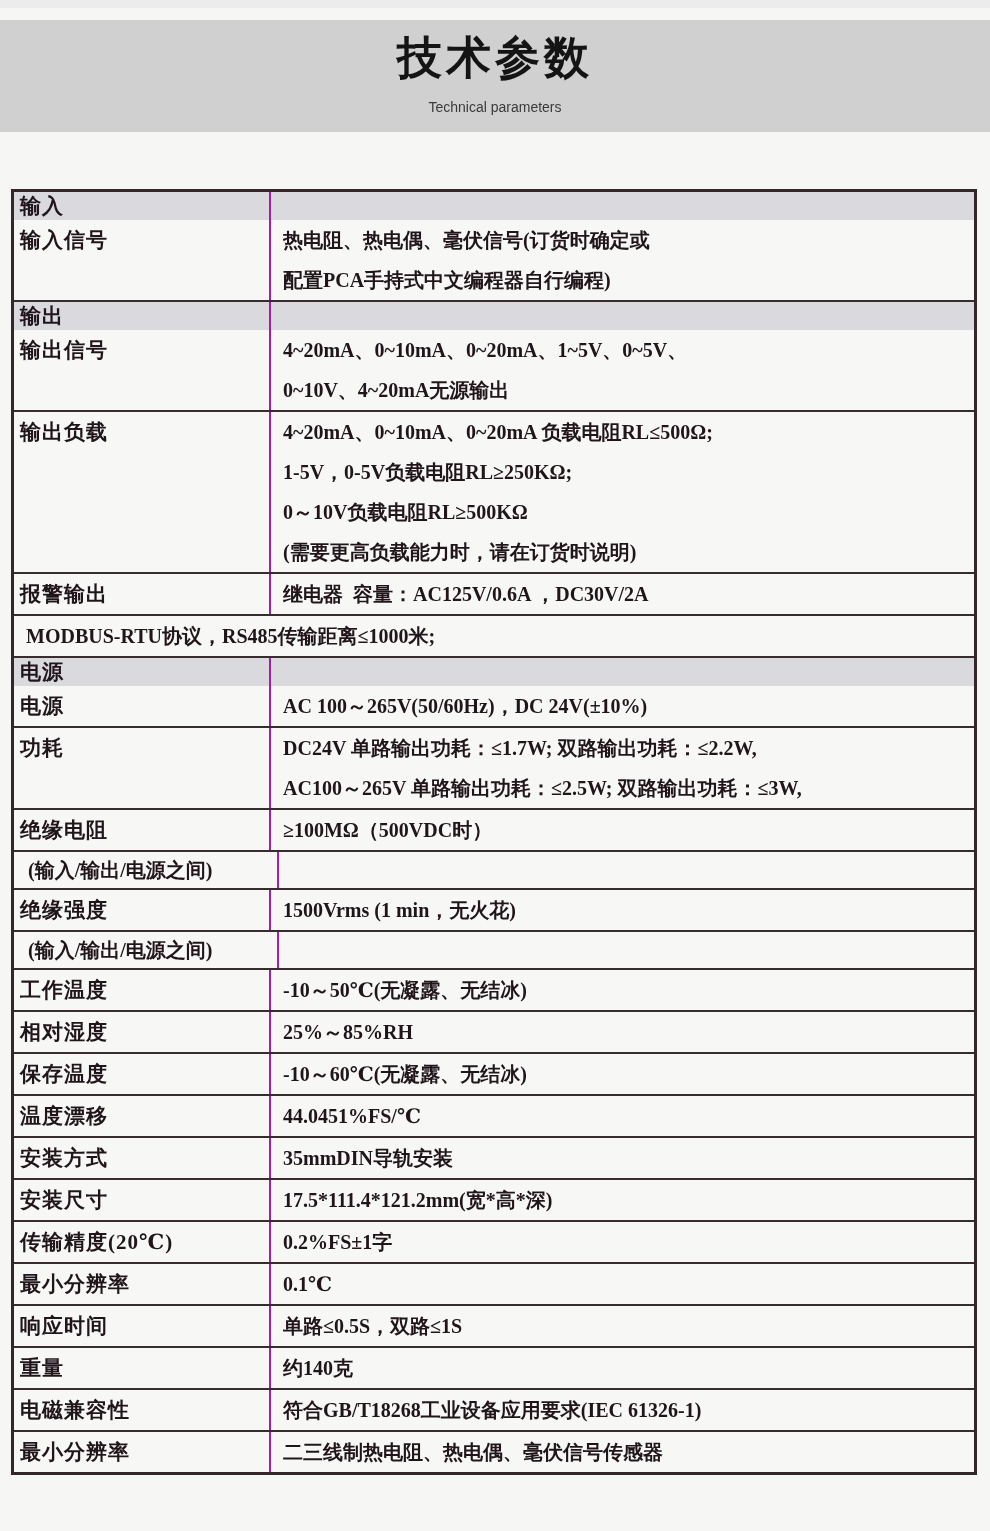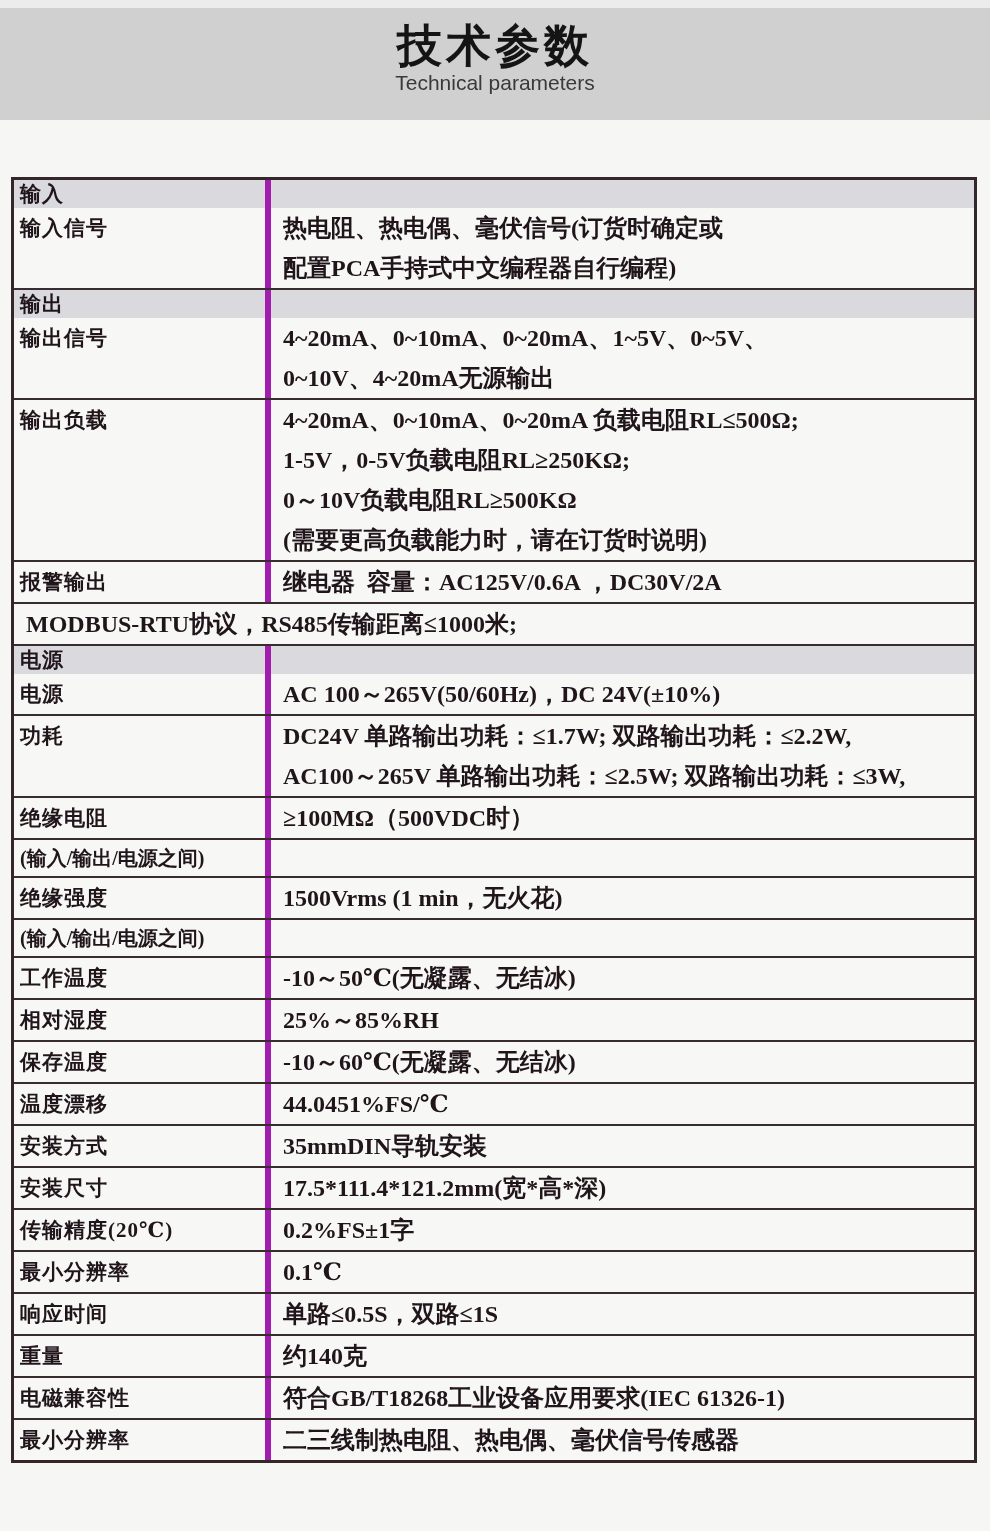--- a/index.html
+++ b/index.html
@@ -7,57 +7,57 @@
     width:990px;height:1531px;
     background:#f6f6f5;
     font-family:"Liberation Serif","DejaVu Serif",serif;
     overflow:hidden;
   }
   .top-strip{height:8px;background:#ececec;}
   .banner{
     height:112px;background:#d0d0d0;text-align:center;
   }
   .banner .title{
-    margin:0;padding-top:13px;
+    margin:12px;padding-top:13px;
     font-family:"Liberation Sans","DejaVu Sans",sans-serif;
     font-size:45px;line-height:50px;font-weight:800;
     letter-spacing:4px;color:#141414;
   }
   .banner .subtitle{
     font-family:"Liberation Sans","DejaVu Sans",sans-serif;
-    font-size:21px;line-height:24px;color:#3a3a3a;
+    font-size:14px;line-height:24px;color:#3a3a3a;
   }
   .spec-table{
     margin:57px 13px 0 11px;
     border:3px solid #33272b;
     background:#f7f7f6;
     color:#20151a;
     font-weight:700;
   }
   .trow{display:flex;border-bottom:2px solid #382c2f;}
   .trow:last-child{border-bottom:none;}
   .trow.section{border-bottom:none;background:#d9d9de;}
   .cell{box-sizing:border-box;}
   .cell-label{
     flex:0 0 257px;width:257px;
-    border-right:6px solid #a21caf;
+    border-right:2px solid #a21caf;
     padding:0 2px 0 6px;
     font-size:21px;line-height:40px;
     letter-spacing:1px;
     white-space:nowrap;overflow:hidden;
   }
   .cell-value{
     flex:1;min-width:0;
     padding:0 2px 0 12px;
-    font-size:24px;line-height:40px;
+    font-size:20px;line-height:40px;
     overflow:hidden;
   }
   .section .cell-label{line-height:28px;}
   .section .cell-value{line-height:28px;}
-  .subrow .cell-label{line-height:36px;font-size:20px;letter-spacing:0;}
+  .subrow .cell-label{line-height:36px;font-size:20px;letter-spacing:0;margin-left:8px;}
   .subrow .cell-value{line-height:36px;}
   .vline{white-space:pre;overflow:hidden;}
 </style>
 </head>
 <body>
 
 <div class="page">
   <div class="top-strip"></div>
   <header class="banner">
     <h1 class="title">技术参数</h1>

